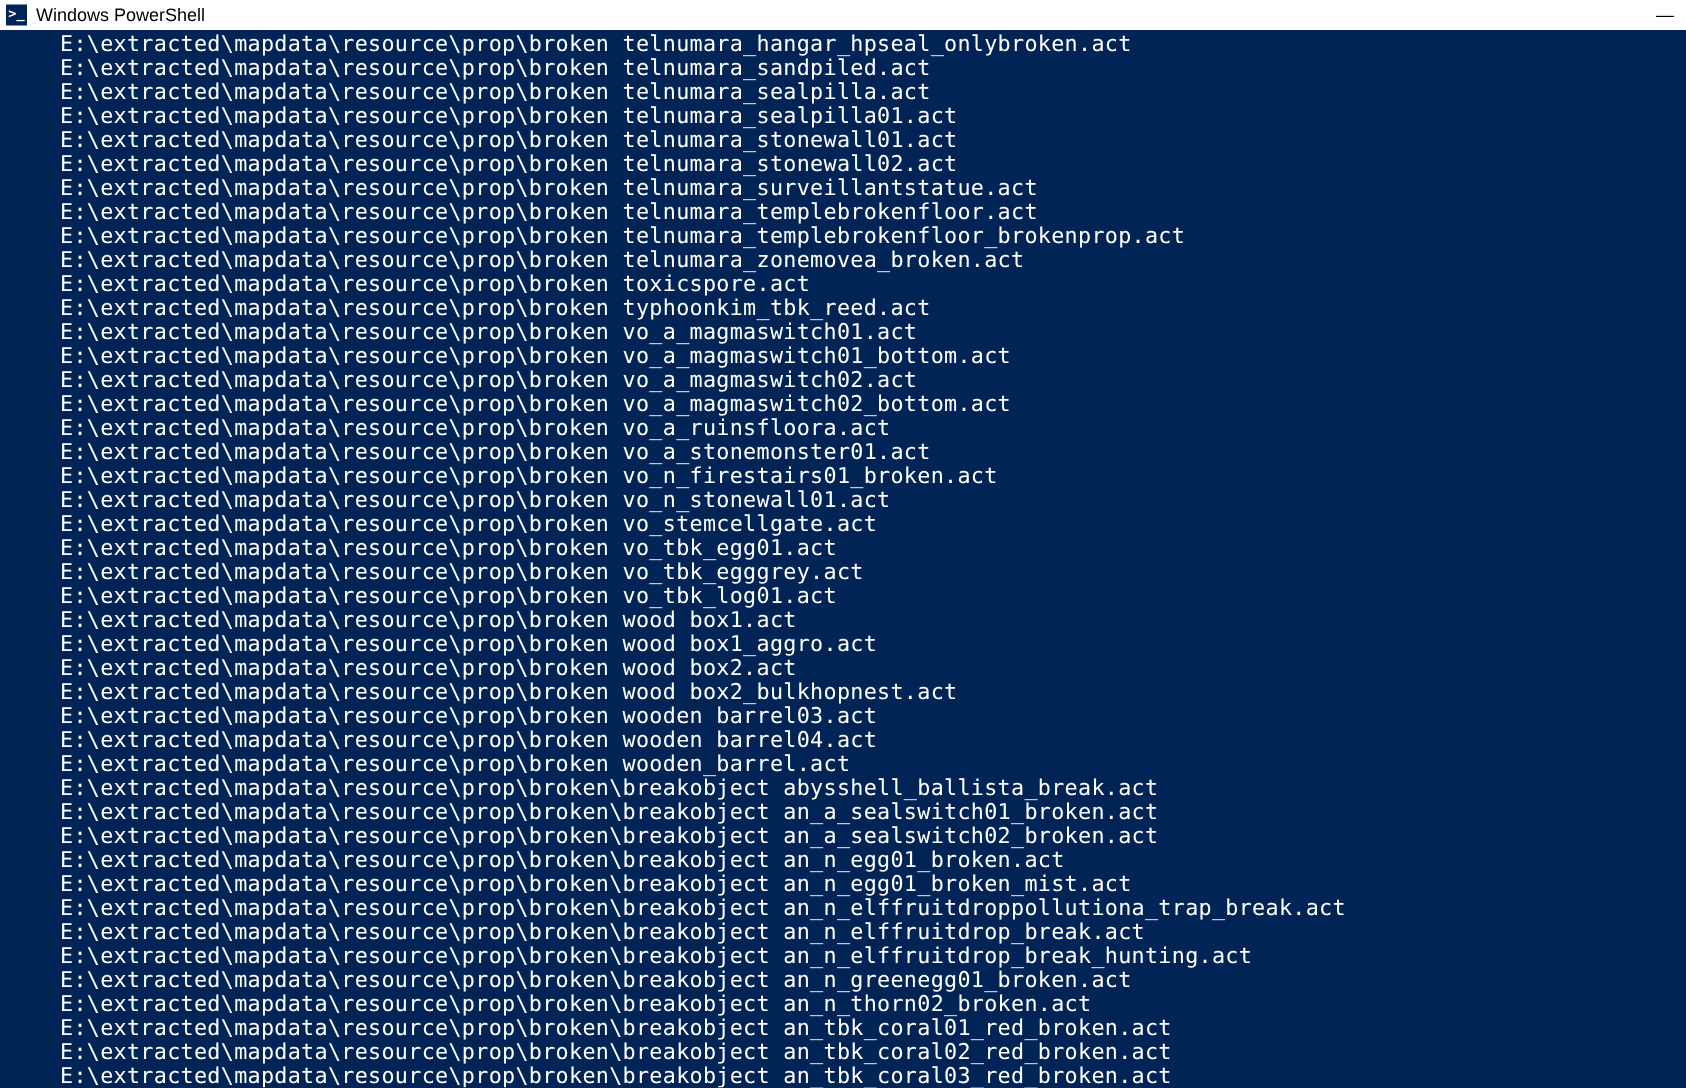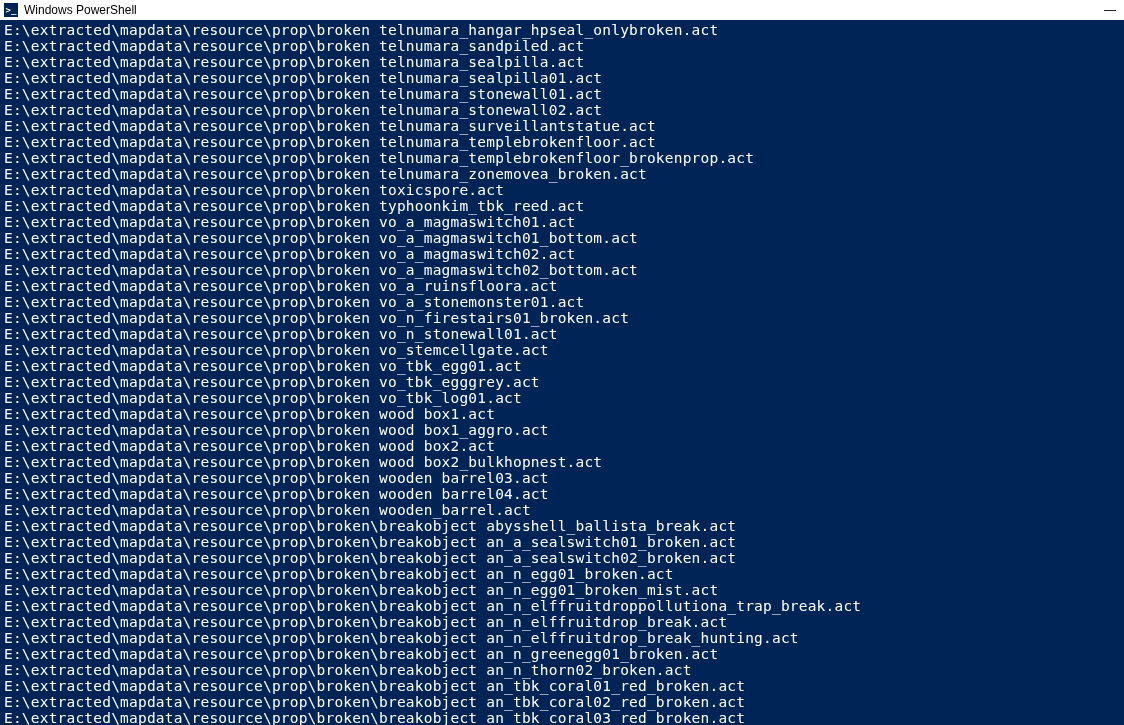--- a/index.html
+++ b/index.html
@@ -57,20 +57,21 @@
     .terminal {
       padding: 2px 4px;
       color: #ffffff;
       font-size: 14.5px;
       line-height: 16px;
       white-space: pre;
       letter-spacing: 0.2px;
     }
     .line {
       display: block;
+      margin-left: 36px;
     }
   </style>
 </head>
 <body>
 
 <div class="titlebar">
   <div class="titlebar-left">
     <span class="ps-icon">&gt;_</span>
     <span>Windows PowerShell</span>
   </div>

